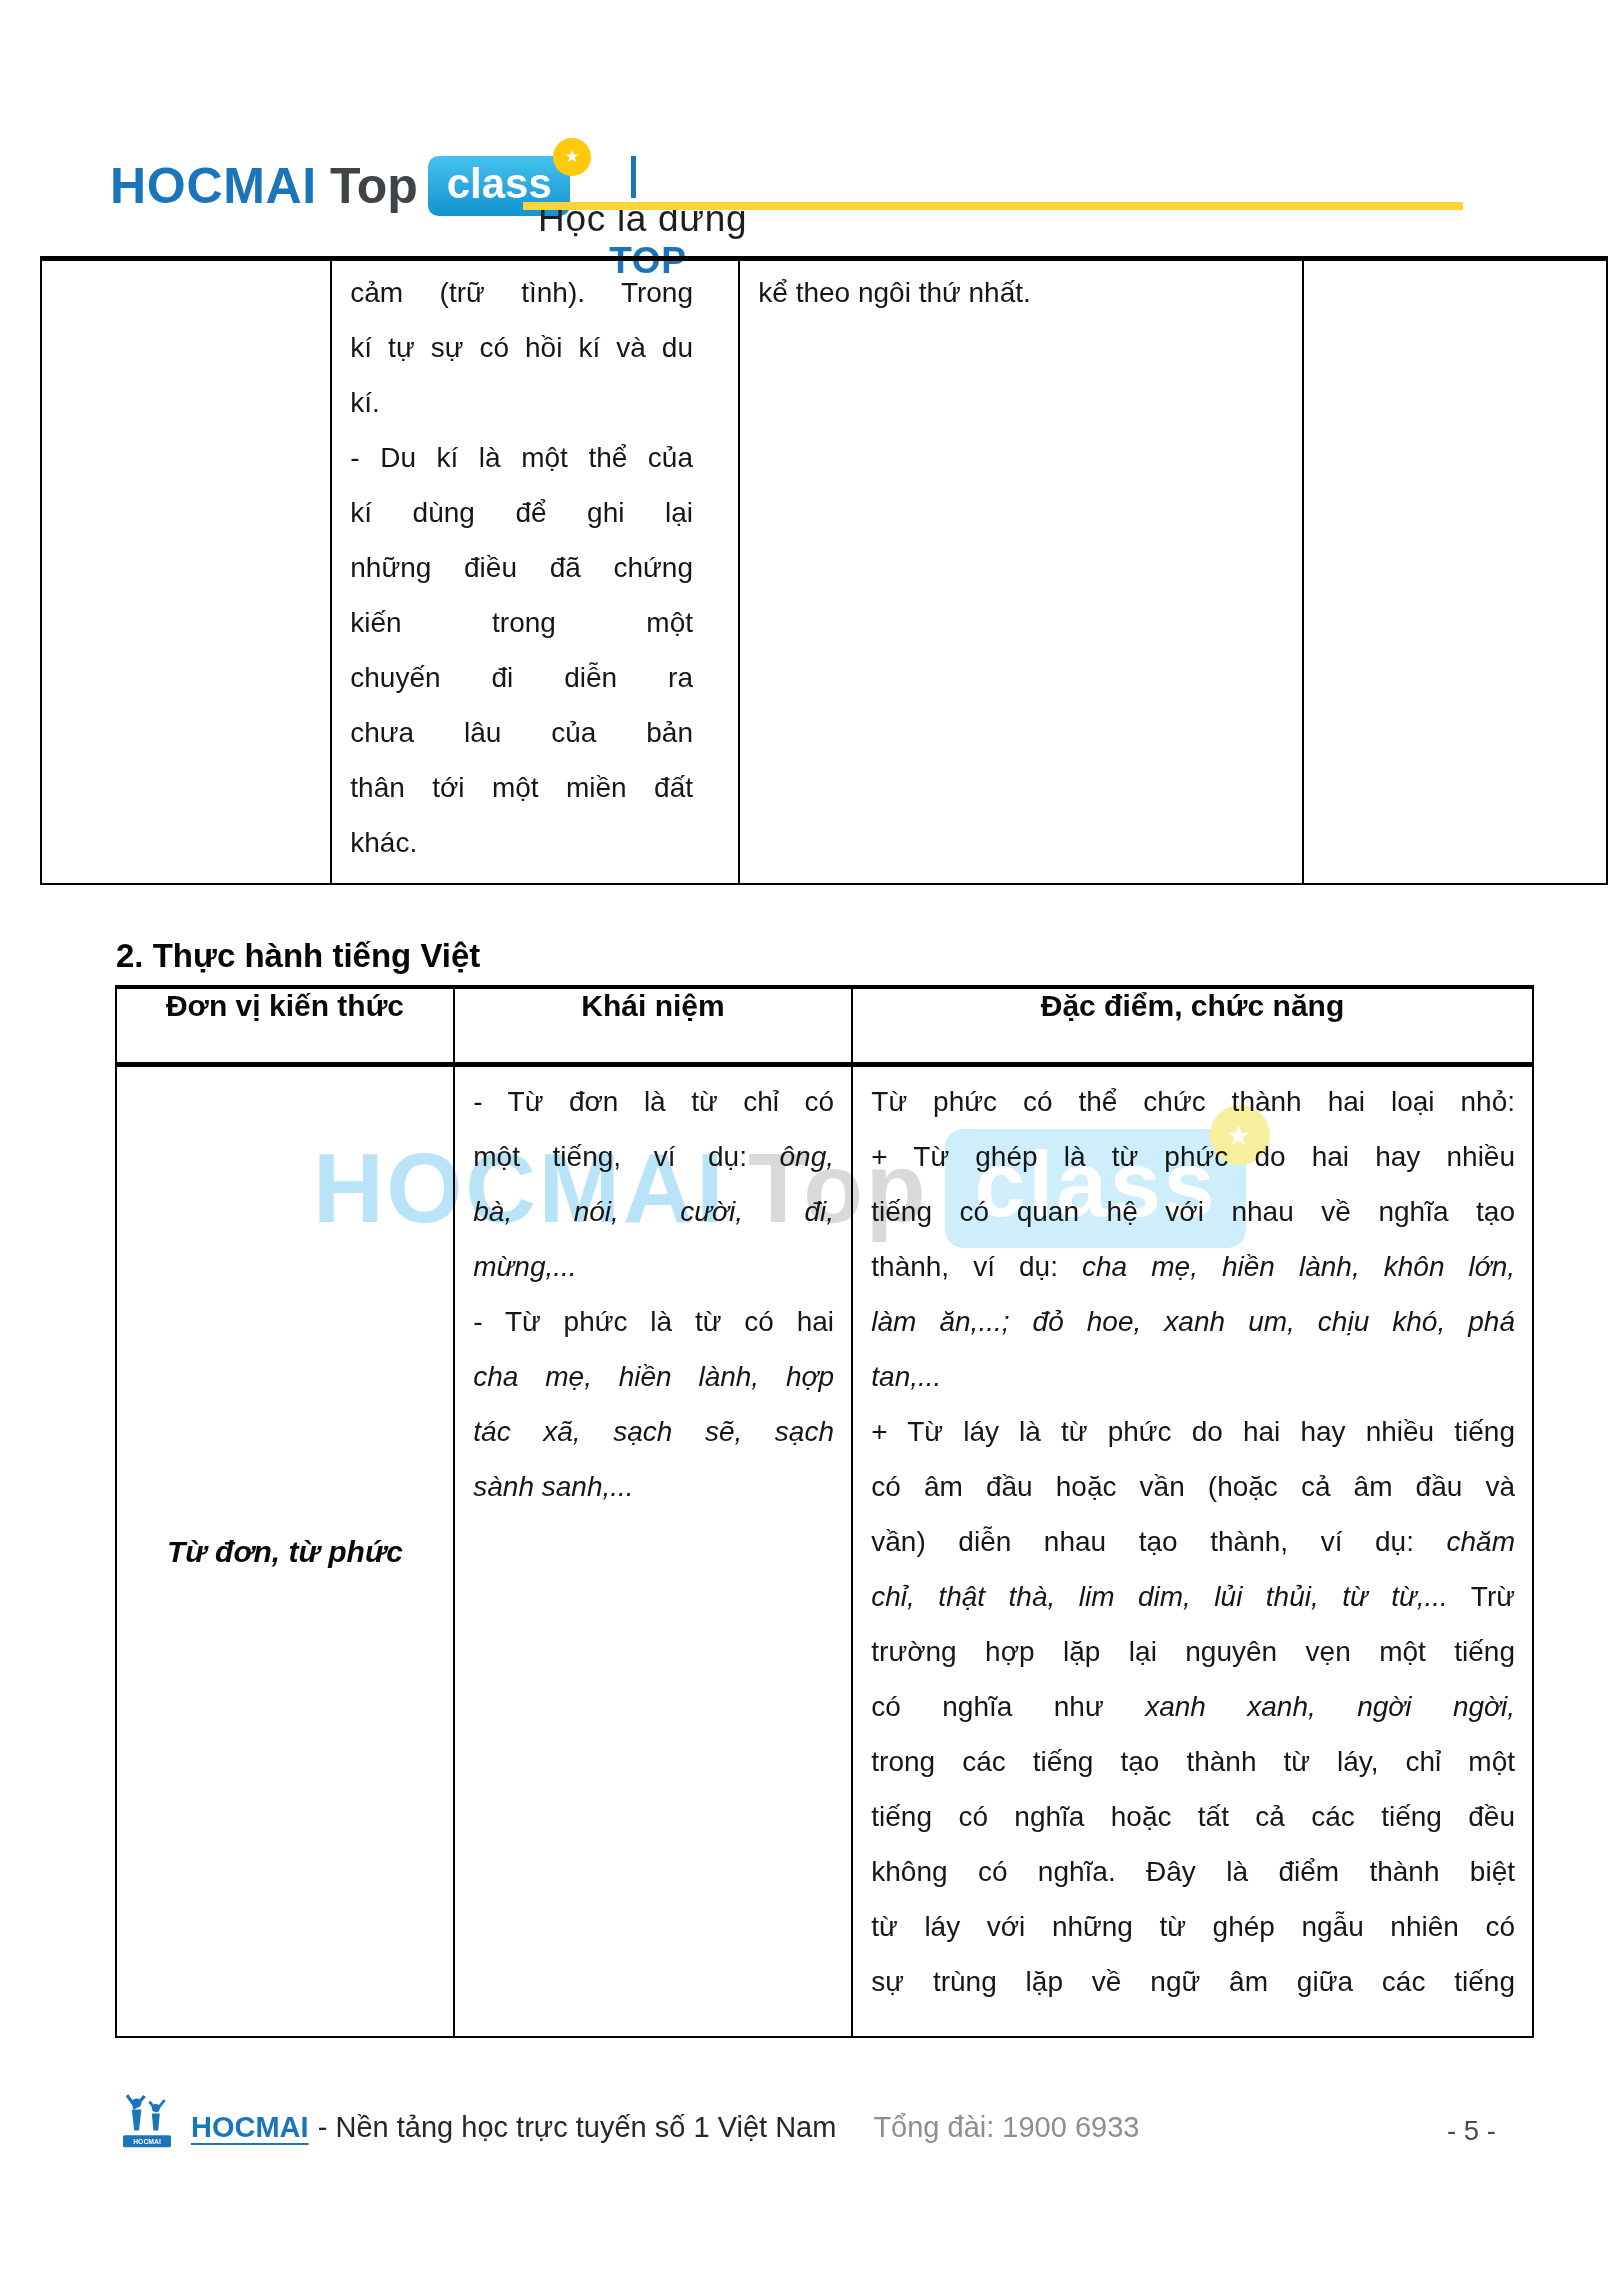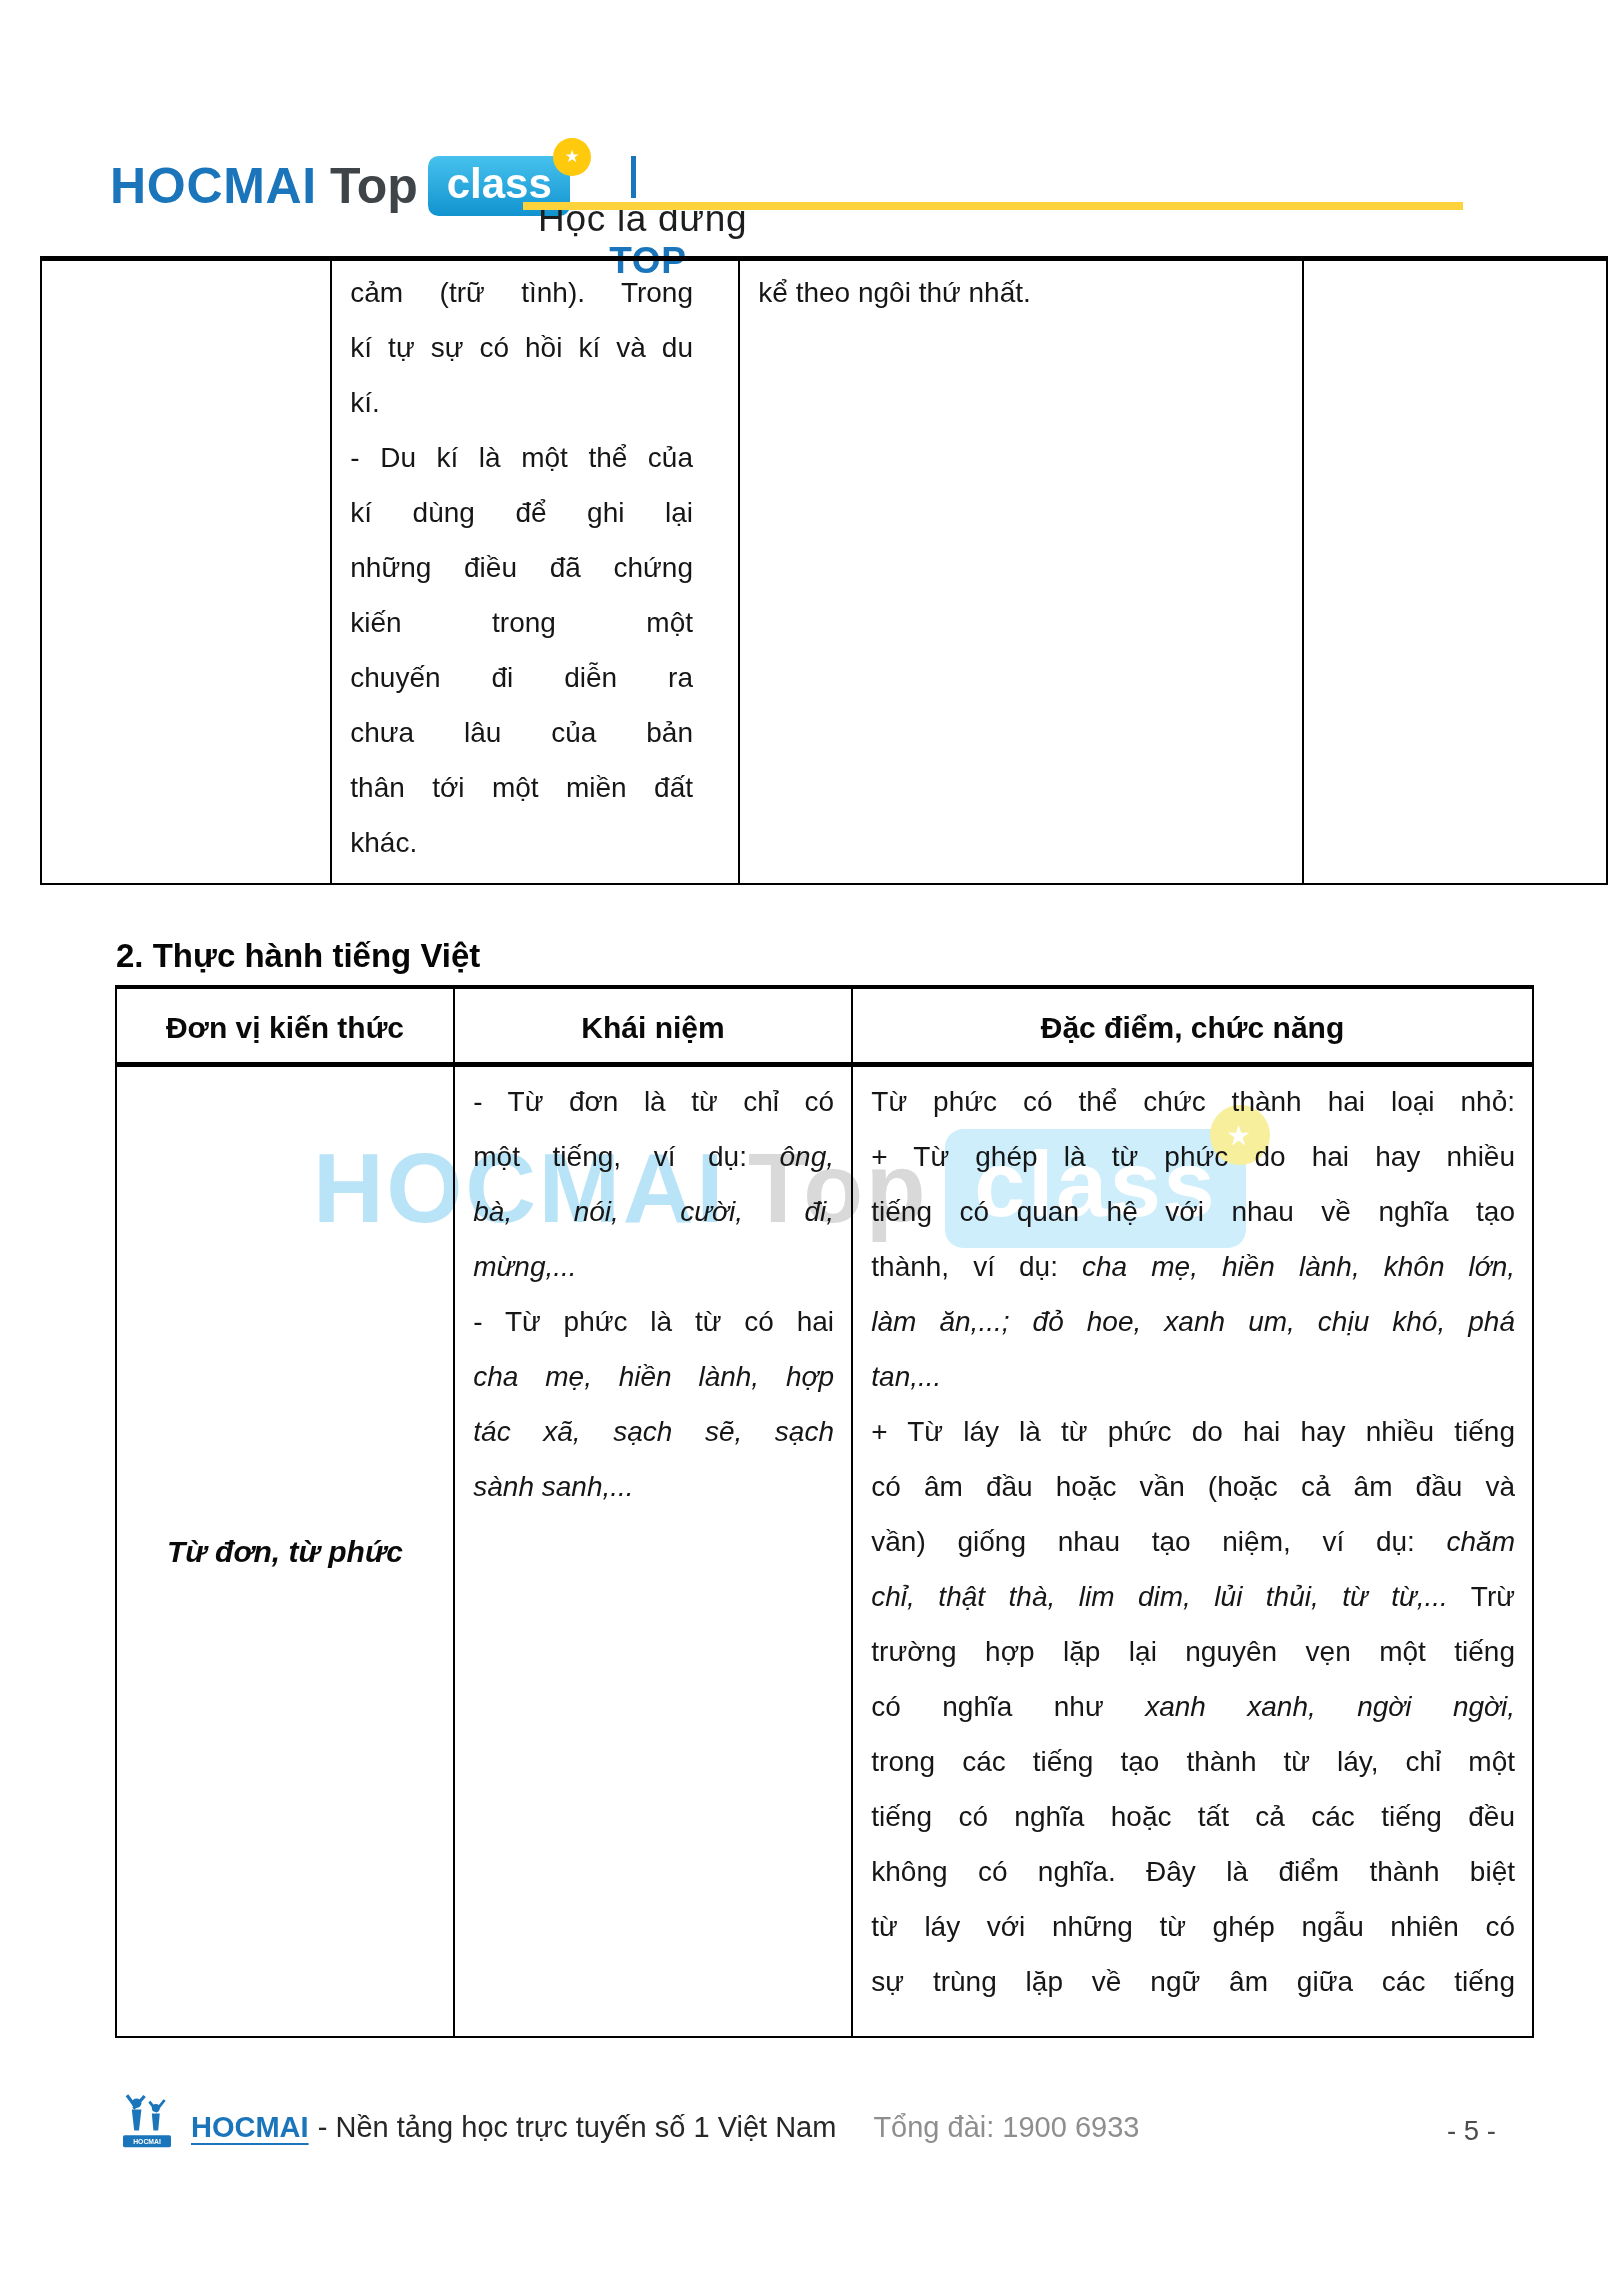--- a/index.html
+++ b/index.html
@@ -26,21 +26,21 @@
   .cell{min-width:0;min-height:0;}
   .t1{left:40px;top:256px;width:1564px;height:622px;border-top-width:5.9px;
       grid-template-columns:260px 380px 536px auto;gap:28px;}
   .t1 .cell{border-left:2.6px solid #000;}
   .t1 .cell:first-child{border-left:none;}
   .t2{left:115px;top:985px;width:1415px;height:1047px;border-top-width:4.6px;
       grid-template-columns:336px 398px auto;grid-template-rows:78px auto;}
   .t2 .cell{border-left:2.6px solid #000;}
   .t2 .cell.c0{border-left:none;}
   .t2 .hcell{border-bottom:5.2px solid #000;display:flex;justify-content:center;
-      padding-top:22px;font-size:30px;font-weight:700;color:#0a0a0a;}
+      padding-top:0;font-size:30px;font-weight:700;color:#0a0a0a;}
   .unit-cell{display:flex;align-items:center;justify-content:center;
       font-size:30px;font-weight:700;font-style:italic;color:#0a0a0a;}
   .textcell{padding:6.5px 17px 0 18.3px;font-size:28px;color:#161616;}
   .t1 .textcell{padding-top:3.9px;}
   .tline{height:55px;line-height:55px;text-align:justify;text-align-last:justify;
       overflow:hidden;white-space:normal;}
   .tline.last{text-align-last:left;}
   .tline em{font-style:italic;}
 
   
@@ -136,21 +136,21 @@
     </div>
   <div class="cell textcell">
       <div class="tline"><span>Từ phức có thể chức thành hai loại nhỏ:</span></div>
       <div class="tline"><span>+ Từ ghép là từ phức do hai hay nhiều</span></div>
       <div class="tline"><span>tiếng có quan hệ với nhau về nghĩa tạo</span></div>
       <div class="tline"><span>thành, ví dụ: </span><em>cha mẹ, hiền lành, khôn lớn,</em></div>
       <div class="tline"><em>làm ăn,...; đỏ hoe, xanh um, chịu khó, phá</em></div>
       <div class="tline last"><em>tan,...</em></div>
       <div class="tline"><span>+ Từ láy là từ phức do hai hay nhiều tiếng</span></div>
       <div class="tline"><span>có âm đầu hoặc vần (hoặc cả âm đầu và</span></div>
-      <div class="tline"><span>vần) giống nhau tạo niệm, ví dụ: </span><em>chăm</em></div>
+      <div class="tline"><span>vần) diễn nhau tạo thành, ví dụ: </span><em>chăm</em></div>
       <div class="tline"><em>chỉ, thật thà, lim dim, lủi thủi, từ từ,...</em><span> Trừ</span></div>
       <div class="tline"><span>trường hợp lặp lại nguyên vẹn một tiếng</span></div>
       <div class="tline"><span>có nghĩa như </span><em>xanh xanh, ngời ngời,</em></div>
       <div class="tline"><span>trong các tiếng tạo thành từ láy, chỉ một</span></div>
       <div class="tline"><span>tiếng có nghĩa hoặc tất cả các tiếng đều</span></div>
       <div class="tline"><span>không có nghĩa. Đây là điểm thành biệt</span></div>
       <div class="tline"><span>từ láy với những từ ghép ngẫu nhiên có</span></div>
       <div class="tline"><span>sự trùng lặp về ngữ âm giữa các tiếng</span></div>
     </div>
 </div>

